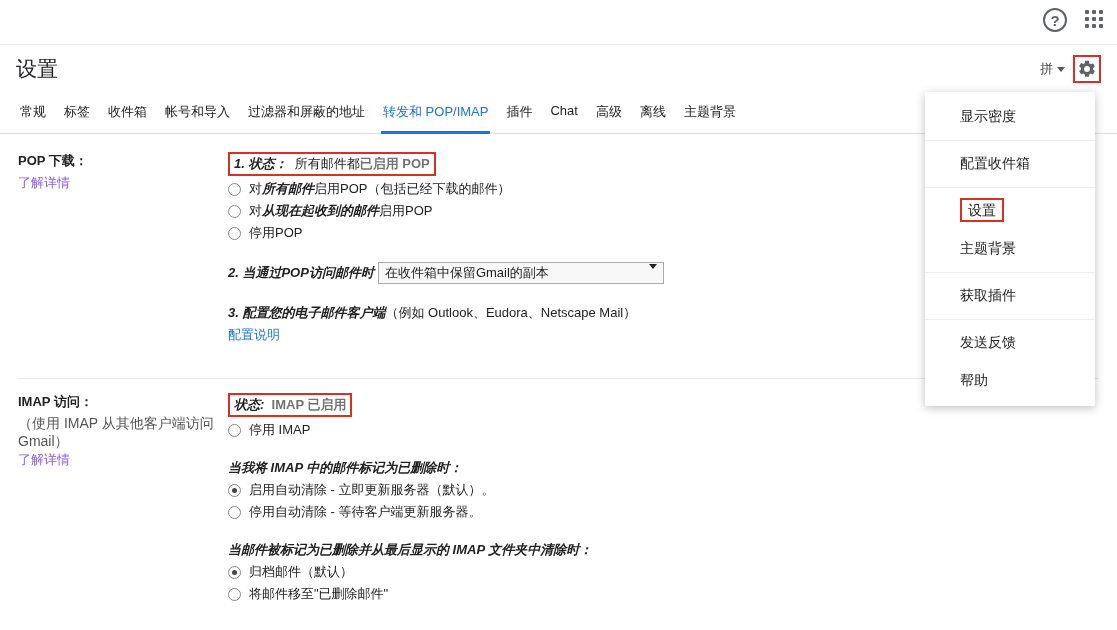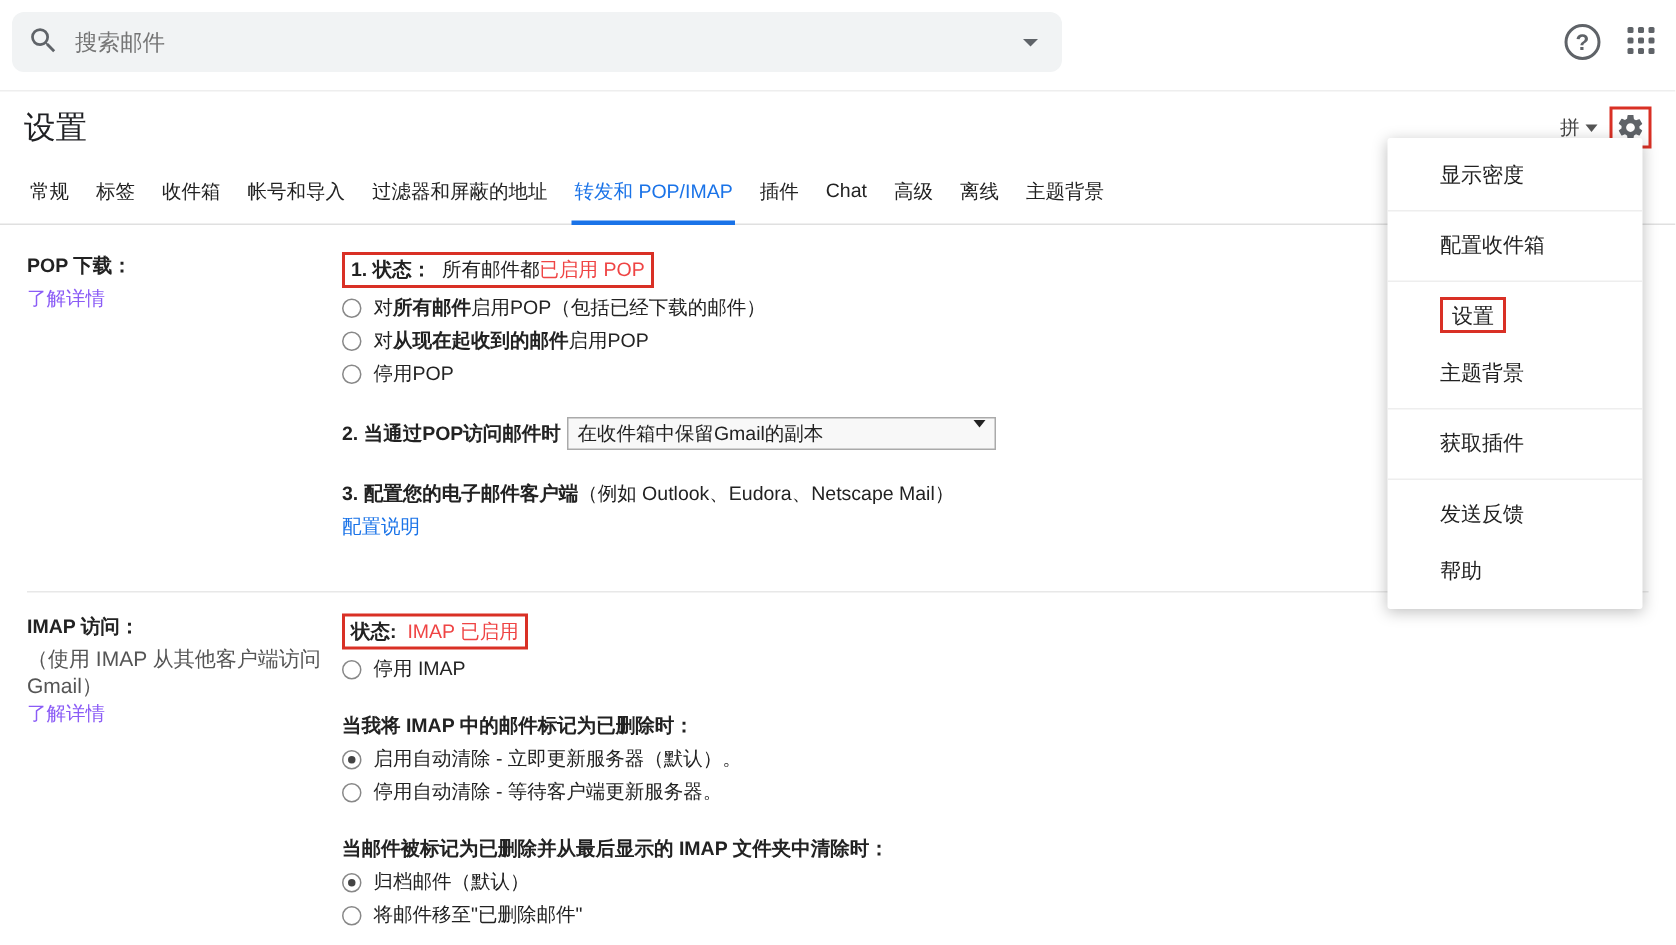--- a/index.html
+++ b/index.html
@@ -150,22 +150,22 @@
   .section-right {
     flex: 1;
   }
   .red-box {
     border: 2px solid #d93025;
     display: inline-block;
     padding: 0 4px;
     line-height: 20px;
   }
   .line { margin-bottom: 4px; display:flex; align-items:center; }
-  .bold { font-weight: bold; }
-  .green { color: #ef4444; font-weight: normal; }
+  .bold { font-weight: bold; font-style: italic; }
+  .green { color: #737373; font-weight: bold; }
   .radio {
     width: 13px; height: 13px;
     border: 1px solid #888;
     border-radius: 50%;
     margin-right: 8px;
     display: inline-flex;
     align-items:center; justify-content:center;
     flex-shrink:0;
   }
   .radio.checked::after {
@@ -215,29 +215,20 @@
     padding: 2px 6px;
   }
   .menu-sep {
     height: 1px; background: #eee; margin: 4px 0;
   }
 </style>
 </head>
 <body>
 
 <div class="topbar">
-  <div class="search-wrap">
-    <span>
-      <svg class="search-icon-svg" viewBox="0 0 24 24">
-          <path d="M15.5 14h-.79l-.28-.27a6.471 6.471 0 001.57-4.23 6.5 6.5 0 10-6.5 6.5c1.61 0 3.09-.59 4.23-1.57l.27.28v.79l5 4.99L20.49 19l-4.99-5zm-6 0C7.01 14 5 11.99 5 9.5S7.01 5 9.5 5 14 7.01 14 9.5 11.99 14 9.5 14z"></path>
-        </svg>
-    </span>
-    <input class="search-input" placeholder="搜索邮件" style="">
-    <span class="dropdown-caret"></span>
-  </div>
   <div class="topbar-spacer"></div>
   <div class="help-icon">?</div>
   <div class="apps-icon">
     <span></span>
       <span></span>
       <span></span>
       <span></span>
       <span></span>
       <span></span>
       <span></span>

